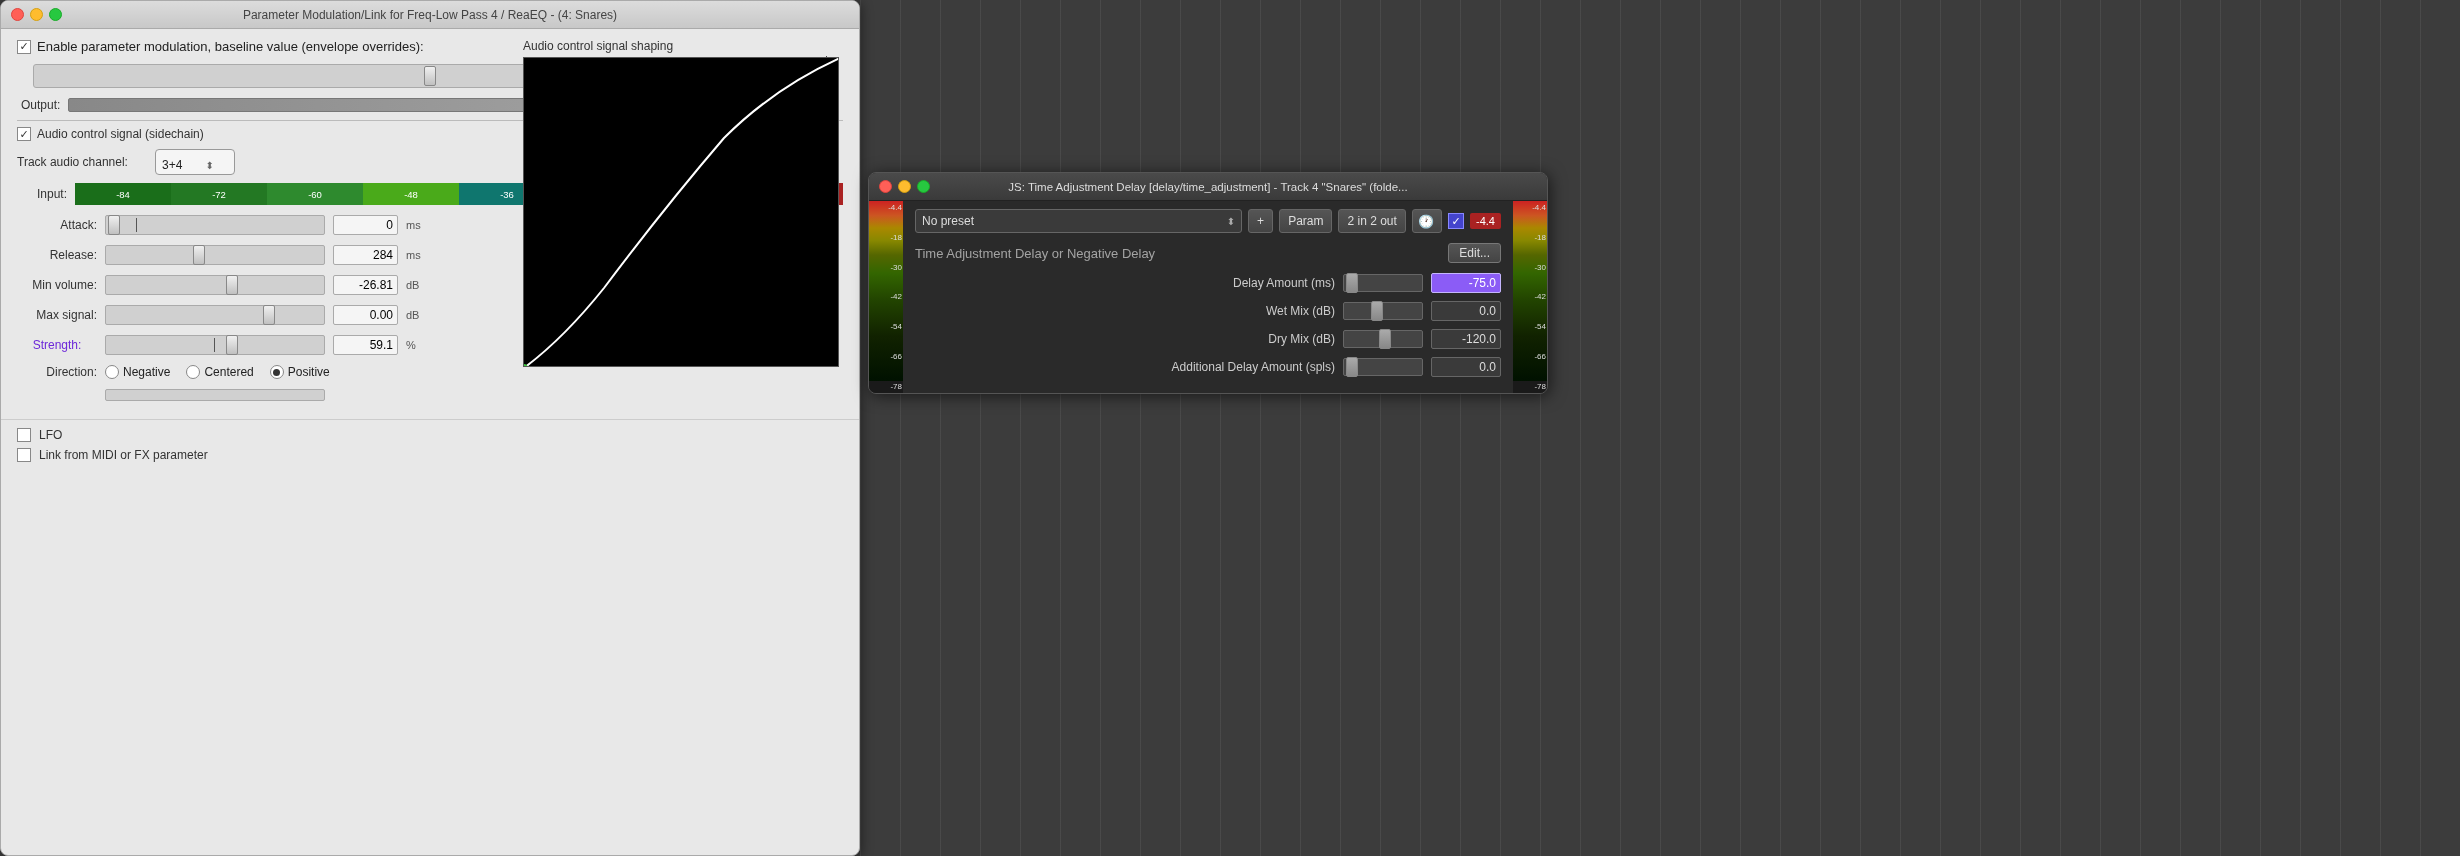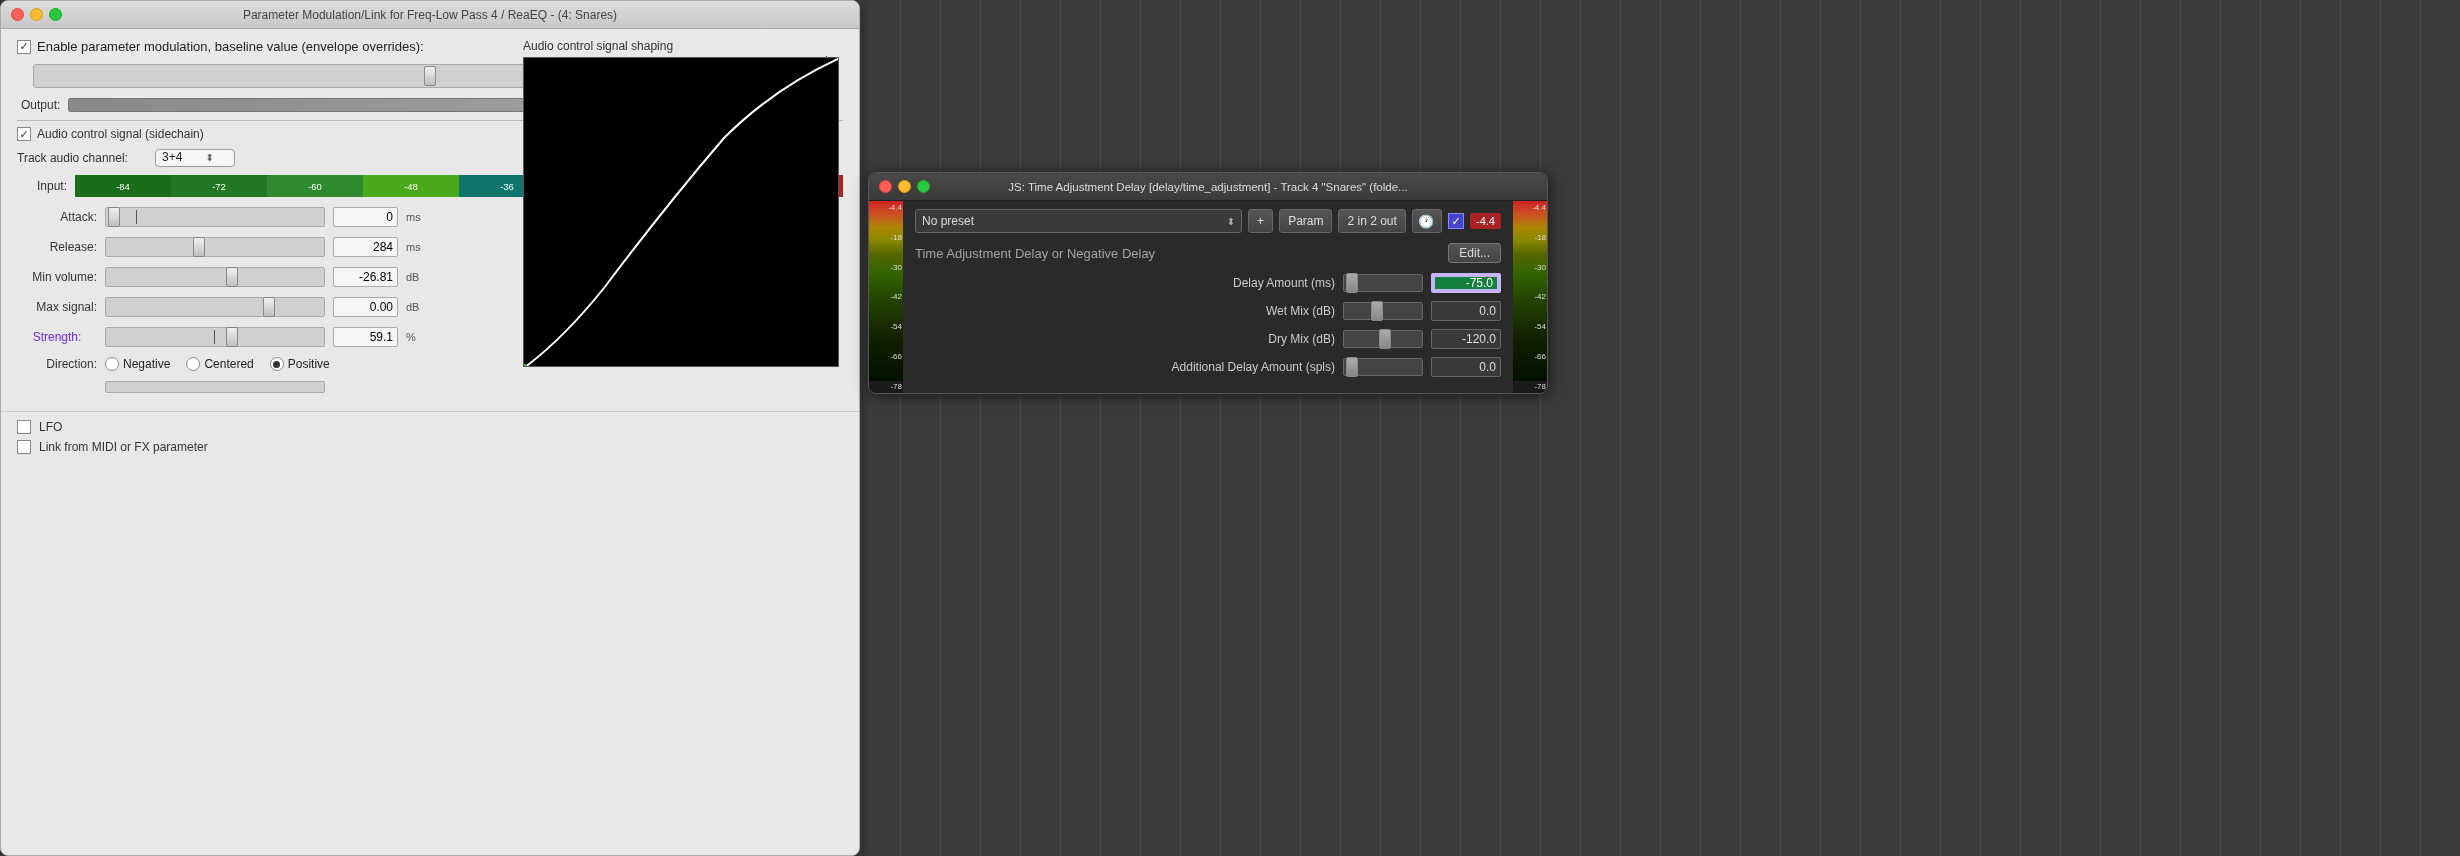--- a/index.html
+++ b/index.html
@@ -168,21 +168,21 @@
       display: flex;
       align-items: center;
       gap: 8px;
       margin-bottom: 8px;
     }
 
     .select-box {
       background: #f5f5f5;
       border: 1px solid #999;
       border-radius: 4px;
-      padding: 0 20px 2px 6px;
+      padding: 8px 20px 2px 6px;
       font-size: 12px;
       position: relative;
       cursor: pointer;
       min-width: 70px;
       display: flex;
       align-items: center;
       justify-content: space-between;
     }
 
     .select-arrow {
@@ -409,22 +409,22 @@
       border-radius: 2px;
       position: relative;
       display: flex;
       align-items: center;
       flex-shrink: 0;
     }
 
     .js-value-input {
       width: 70px;
       height: 20px;
-      background: #15803d;
-      border: 4px solid #c4b5fd;
+      background: #8b5cf6;
+      border: 1px solid #c4b5fd;
       border-radius: 2px;
       color: #fff;
       font-size: 12px;
       text-align: right;
       padding: 0 4px;
     }
 
     .js-value-input.normal {
       background: #3a3a3a;
       border: 1px solid #666;

